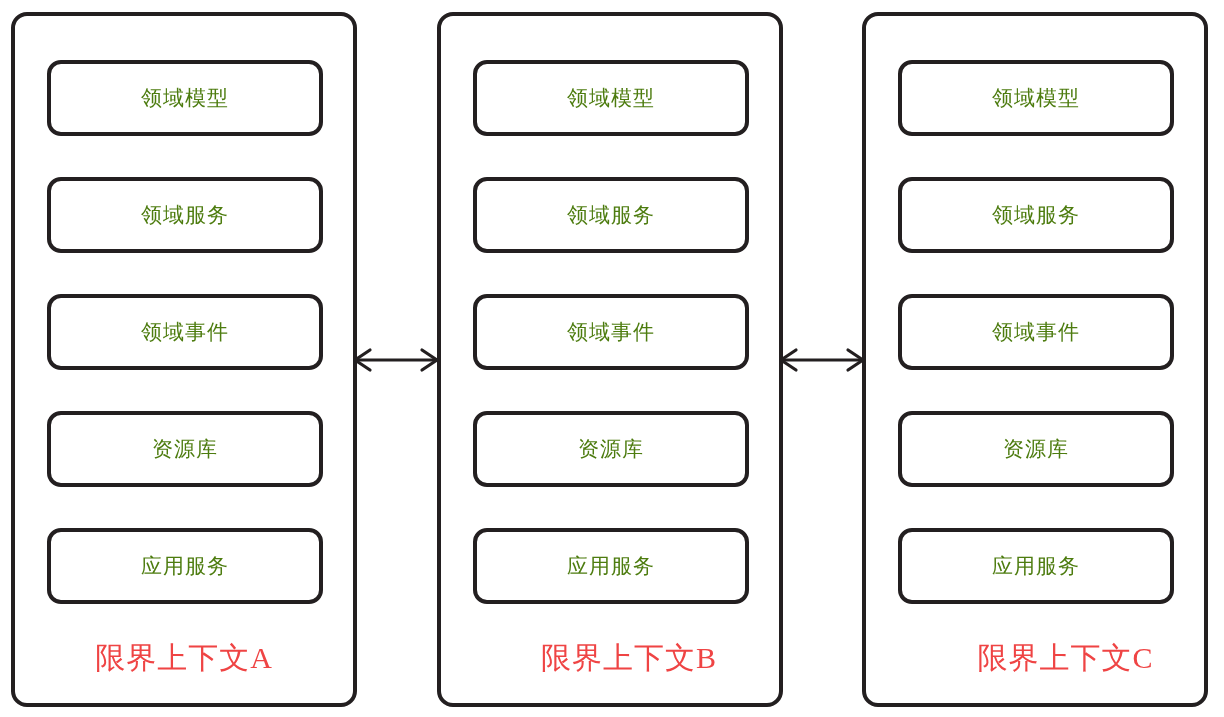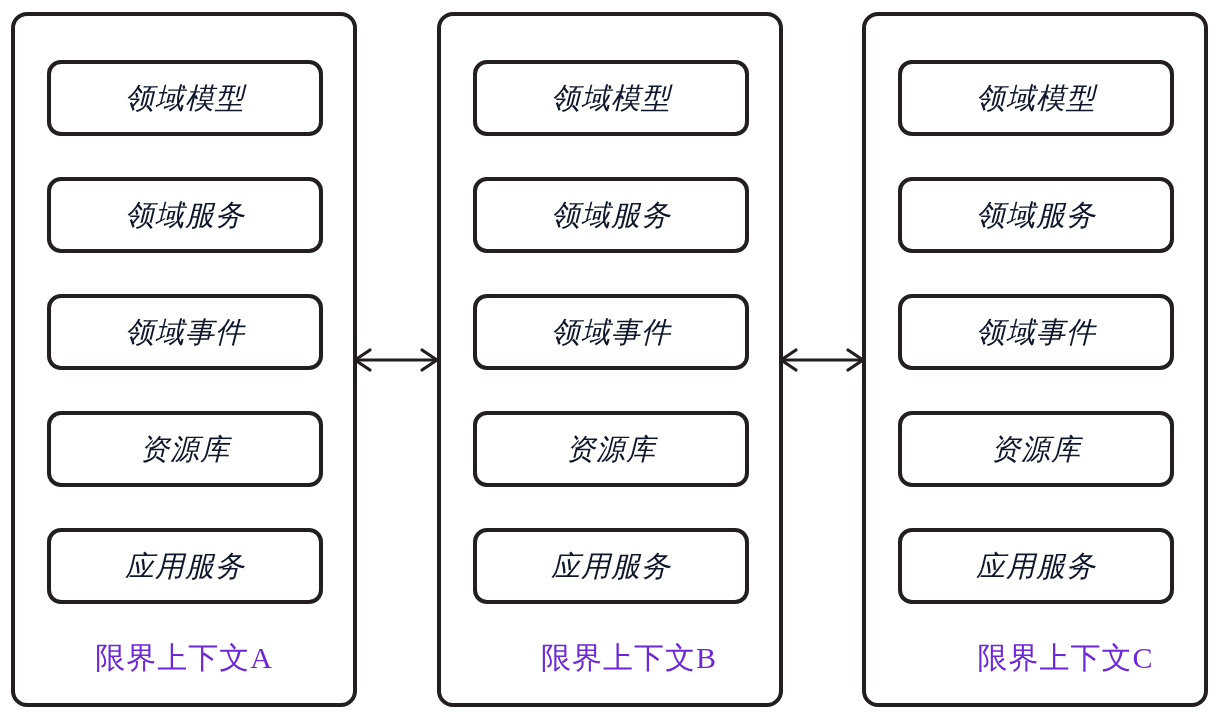--- a/index.html
+++ b/index.html
@@ -35,36 +35,35 @@
     box-sizing: border-box;
     border: 4px solid #231f20;
     border-radius: 14px;
     background: #ffffff;
     display: flex;
     align-items: center;
     justify-content: center;
   }
   .layer-label {
     font-family: "Liberation Serif", "DejaVu Serif", serif;
-    font-size: 29px;
+    font-size: 21px;
     line-height: 1;
-    color: #0f172a;
+    color: #4d7c0f;
     letter-spacing: 1px;
     white-space: nowrap;
-    font-style: italic;
   }
 
   
   .context-caption {
     position: absolute;
     text-align: center;
     font-family: "Liberation Serif", "DejaVu Serif", serif;
     font-size: 30px;
     line-height: 1;
-    color: #6d28d9;
+    color: #ef4444;
     letter-spacing: 1px;
     white-space: nowrap;
   }
 
   
   .connector {
     position: absolute;
   }
   .connector svg {
     display: block;

